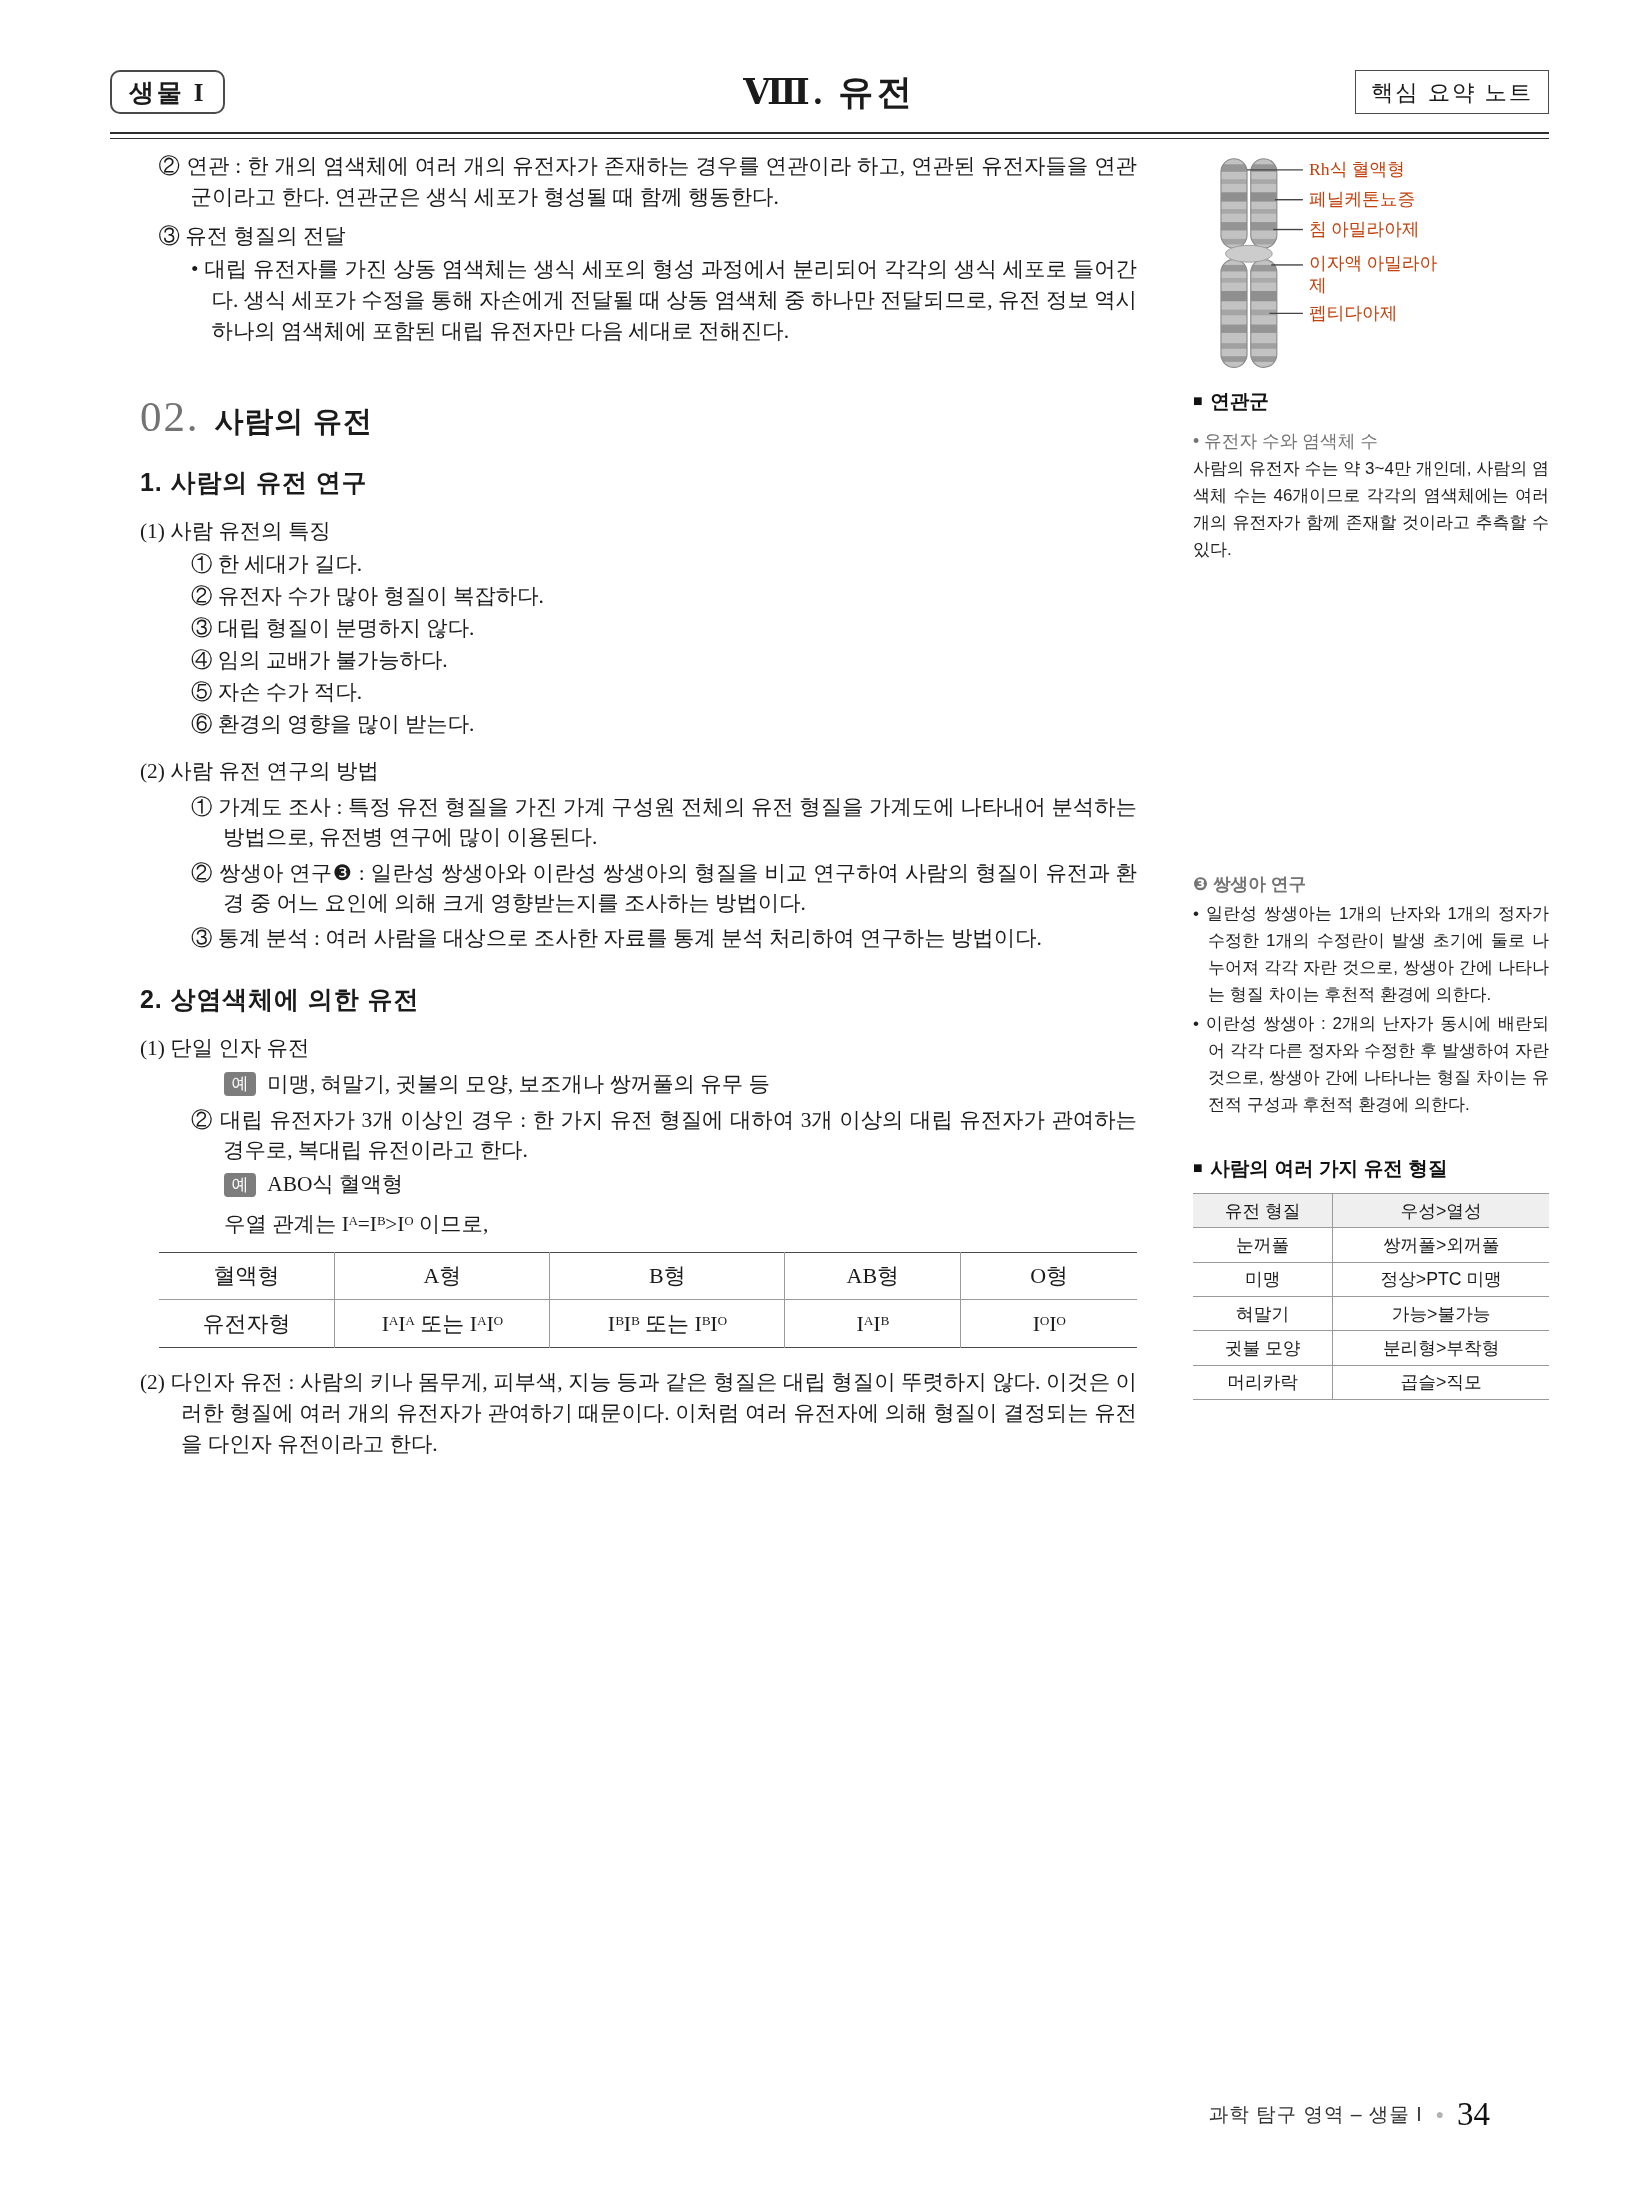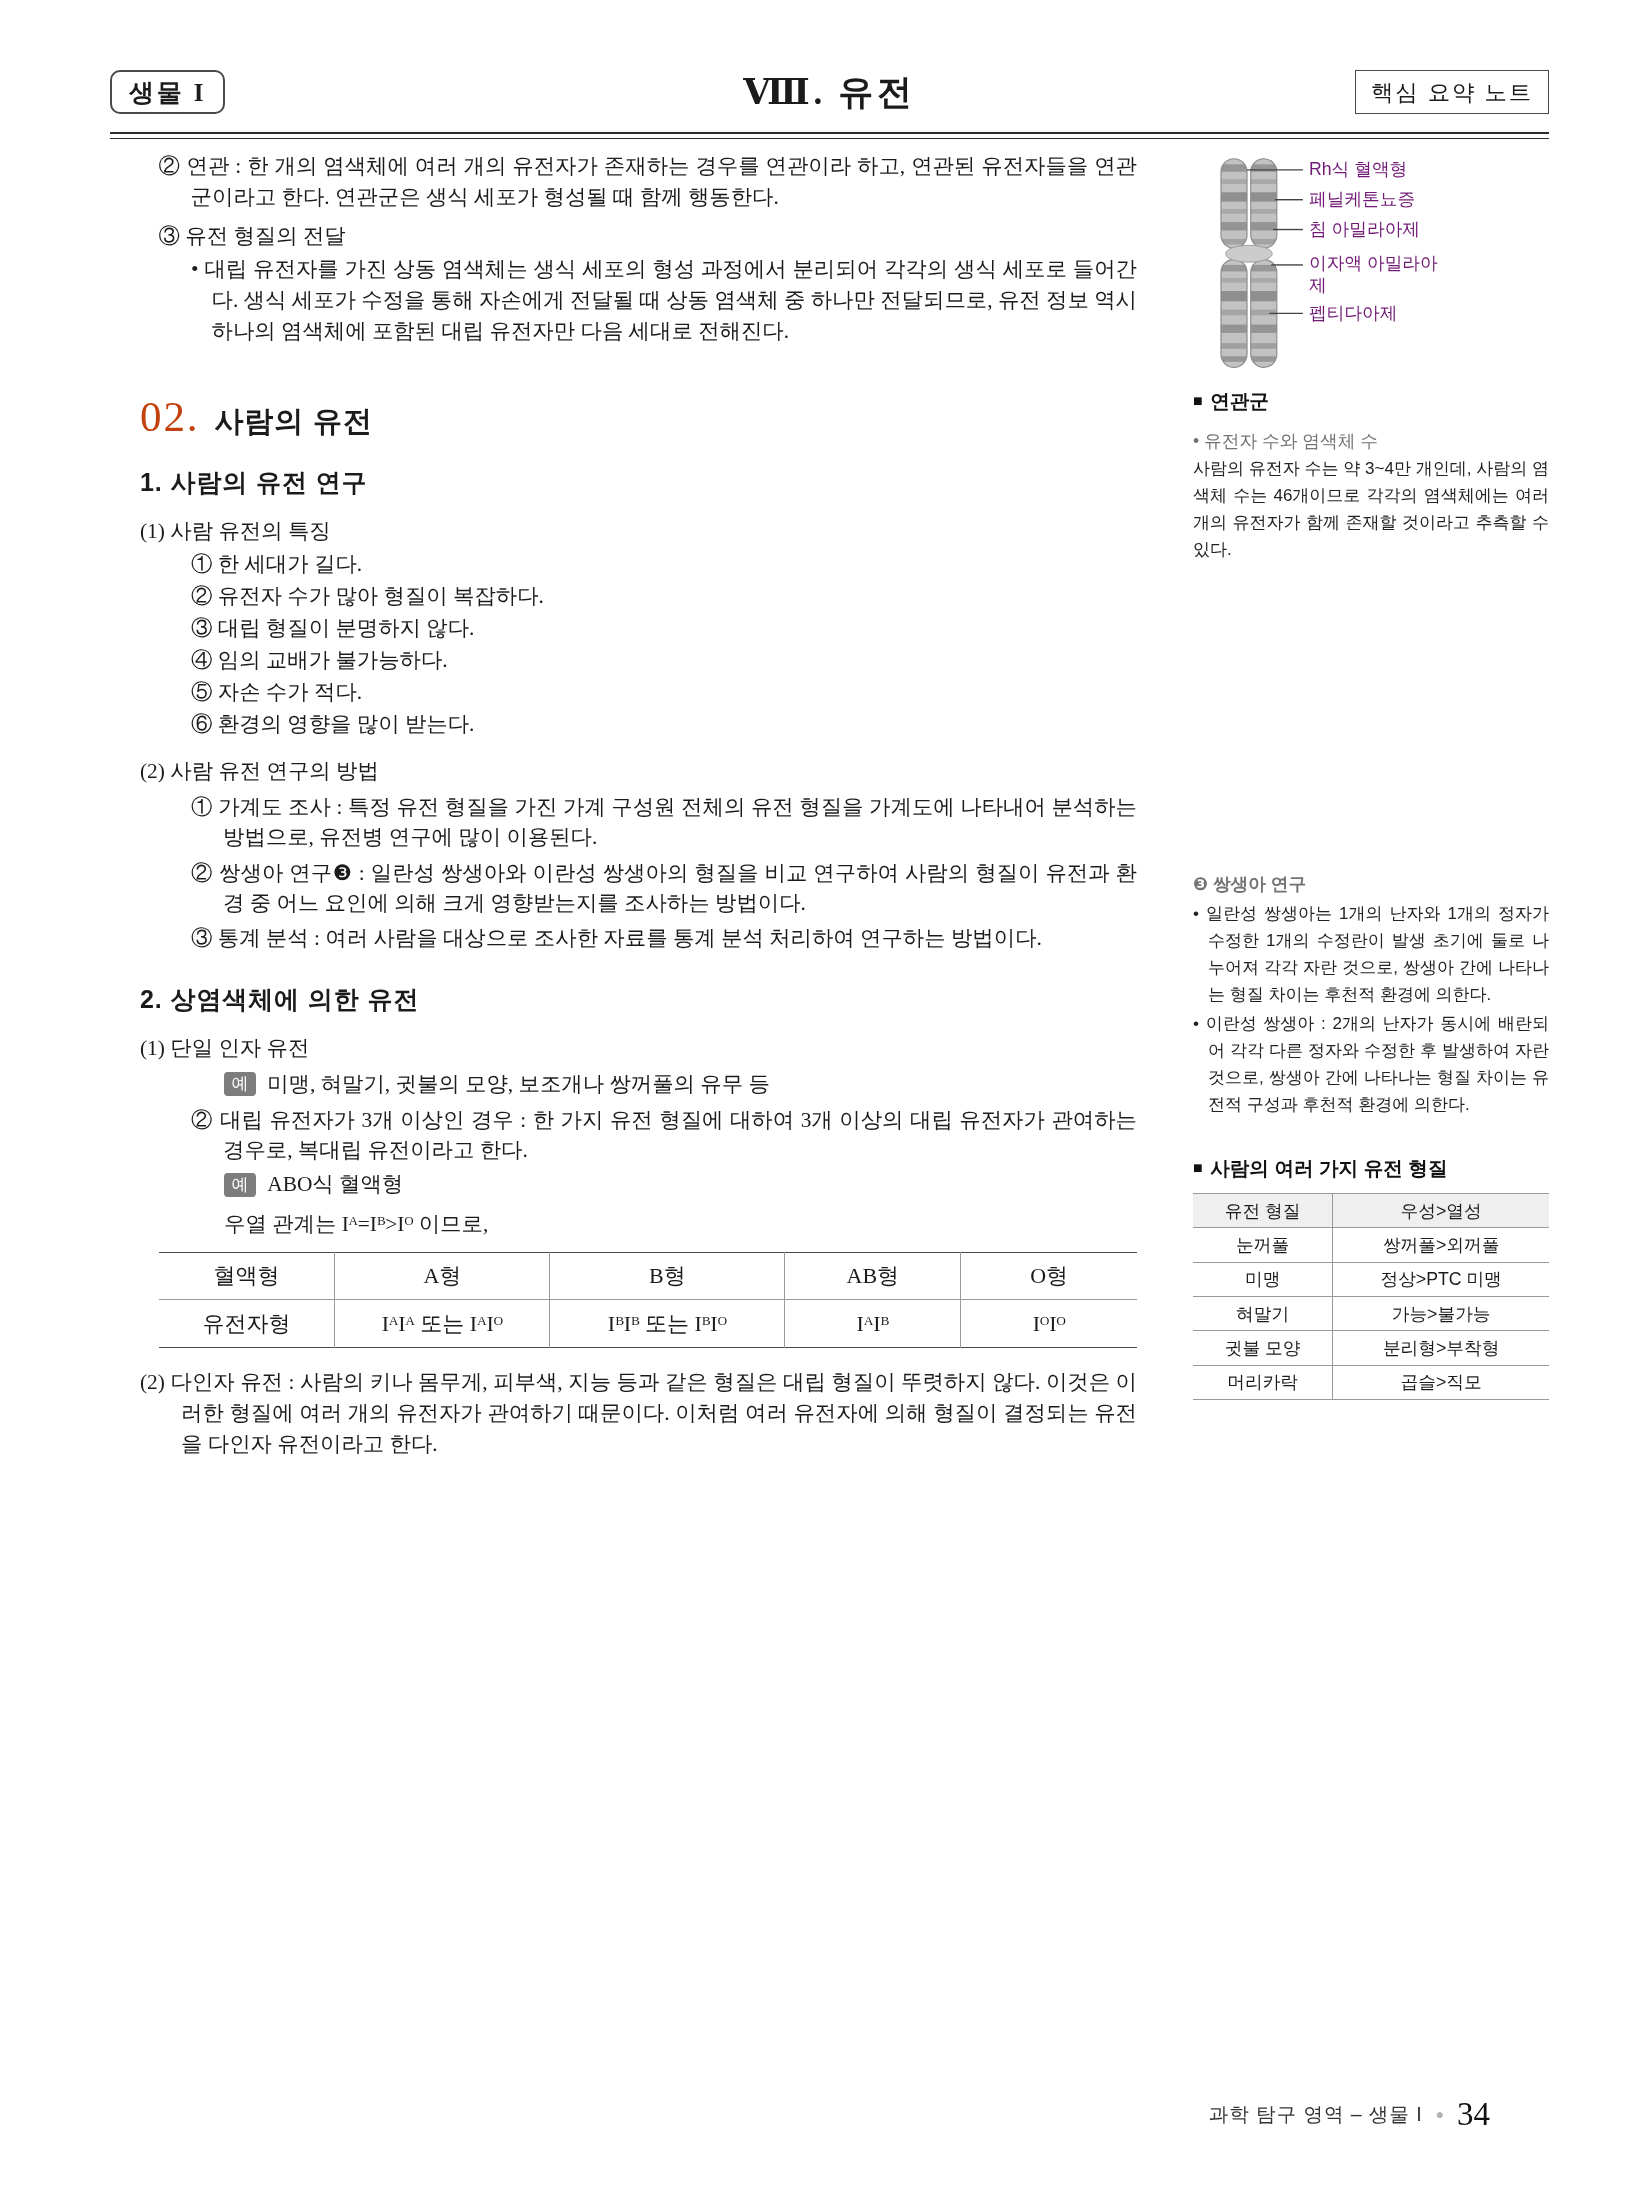--- a/index.html
+++ b/index.html
@@ -55,21 +55,21 @@
   .hang34 { padding-left: 32px; text-indent: -32px; }
   .hang22 { padding-left: 20.5px; text-indent: -20.5px; }
   .hang44 { padding-left: 41px; text-indent: -41px; }
 
   .p-linkage { margin-top: 0; }
   .p-transfer { margin-top: 7.5px; }
   .p-bullet { margin-top: 2.8px; }
 
   .section-head { margin-top: 45px; display: flex; align-items: baseline; }
   .sec-num {
-    font-size: 43px; color: #c2410c; font-family: "Liberation Serif",serif;
+    font-size: 43px; color: #737373; font-family: "Liberation Serif",serif;
     letter-spacing: 1.9px;
   }
   .sec-title {
     margin-left: 15px; font-size: 29px; font-weight: bold;
     font-family: "Liberation Sans","DejaVu Sans",sans-serif; letter-spacing: 0.9px;
   }
   .num-head {
     margin-top: 24px; font-size: 25px; font-weight: bold;
     font-family: "Liberation Sans","DejaVu Sans",sans-serif; letter-spacing: 0.9px;
   }
@@ -104,21 +104,21 @@
   .blood-table col.c1 { width: 22%; }
   .blood-table col.c2 { width: 24%; }
   .blood-table col.c3 { width: 18%; }
   .blood-table col.c4 { width: 18%; }
   .p-multi { margin-top: 18.6px; }
 
   
   .chromo-figure { position: relative; height: 222px; margin-top: 1.9px; }
   .chromo-label {
     position: absolute; left: 116px; width: 131px;
-    font-size: 17.7px; line-height: 22.4px; color: #701a75;
+    font-size: 17.7px; line-height: 22.4px; color: #c2410c; font-family: Liberation Serif, serif;
   }
   .cl1 { top: 5.6px; }  .cl2 { top: 35px; } .cl3 { top: 65px; }
   .cl4 { top: 99px; } .cl5 { top: 149px; }
   .side-caption {
     margin-top: 13px; font-size: 19.6px; font-weight: bold; color: #111;
     display: flex; align-items: center; gap: 7.5px;
   }
   .side-caption .sq { font-size: 16px; }
   .side-note-title { margin-top: 13px; font-size: 17.7px; line-height: 27px; color: #737373; }
   .side-note-title.strong { font-weight: bold; }

